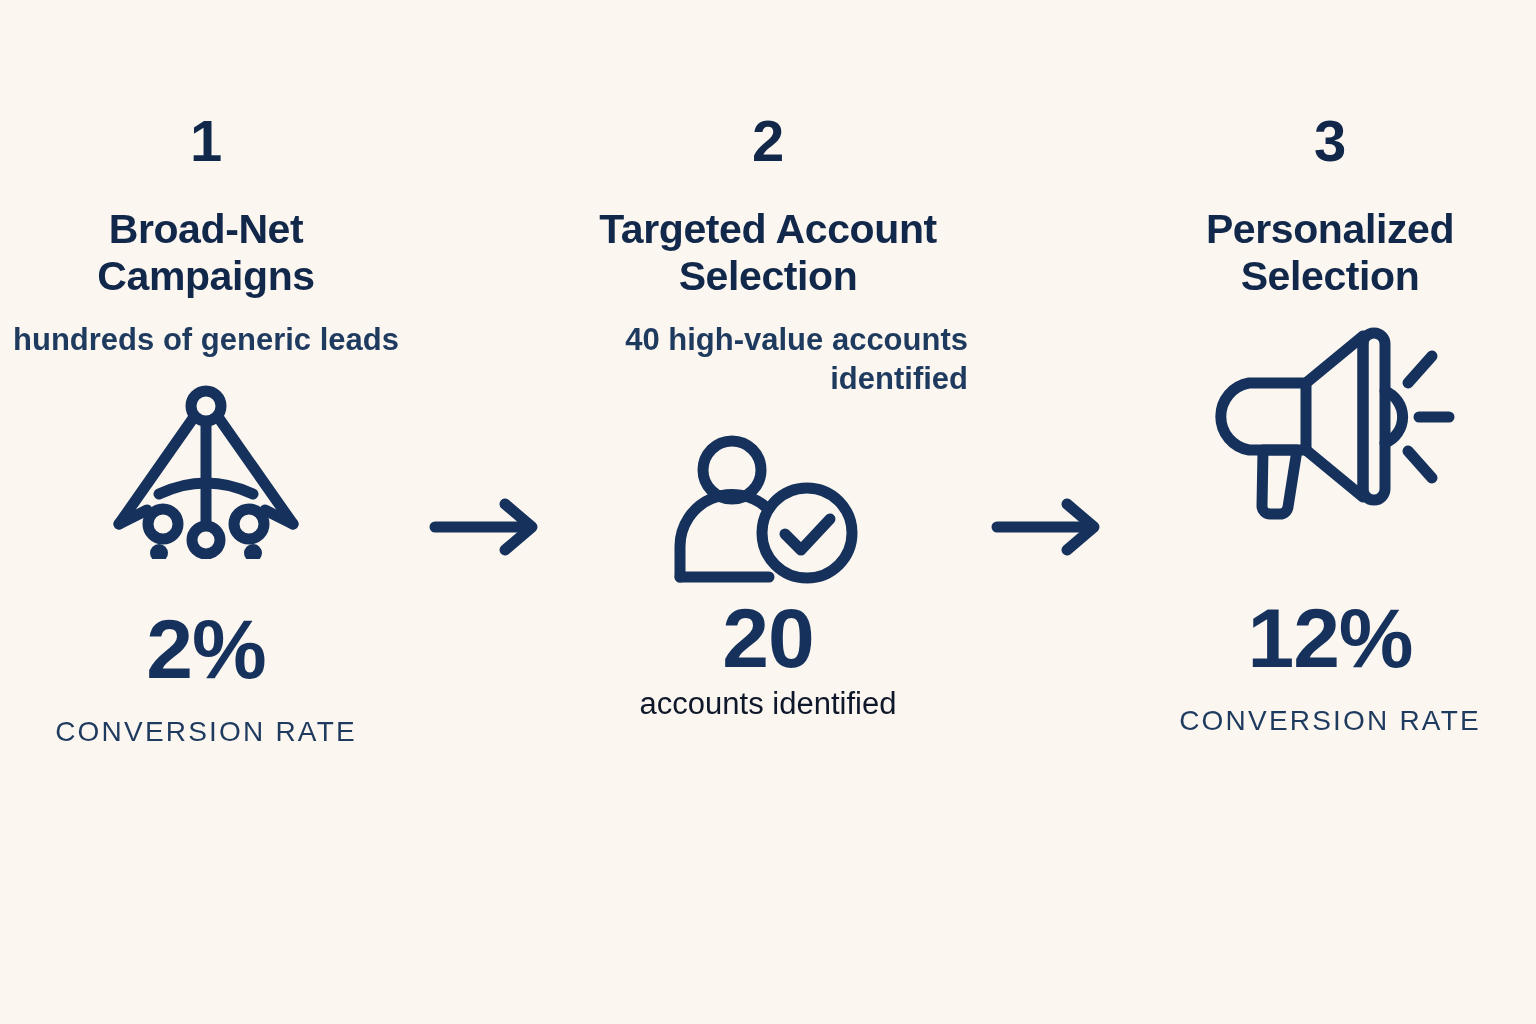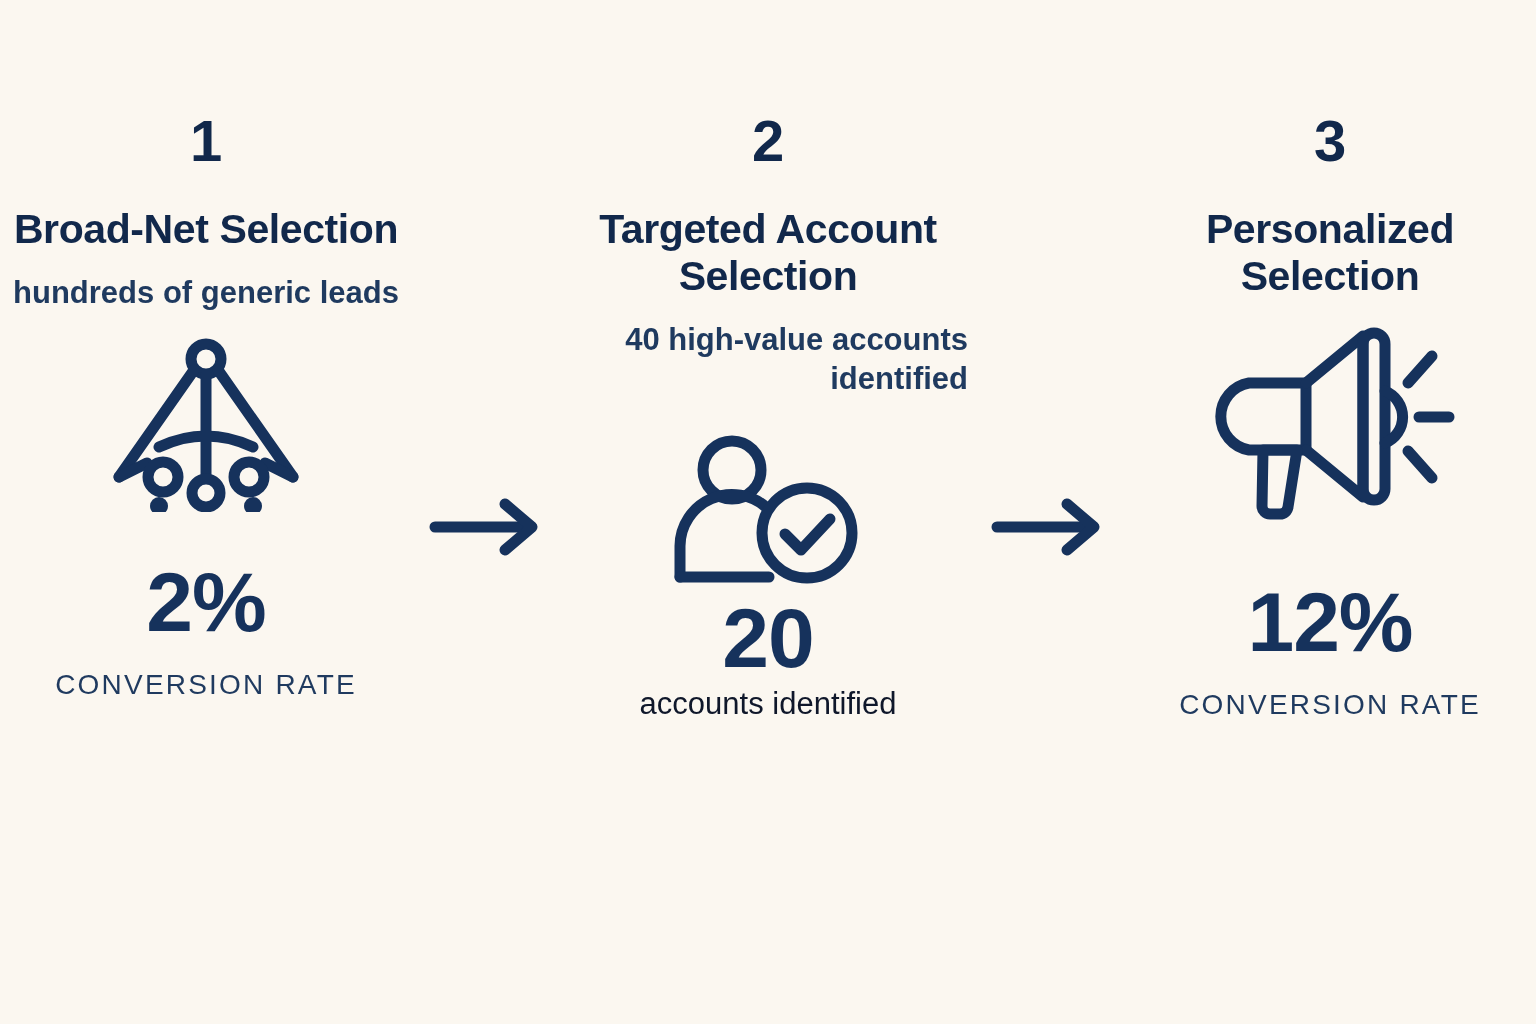--- a/index.html
+++ b/index.html
@@ -71,21 +71,21 @@
   .c2 .icon-wrap { margin-top: 28px; height: 170px; }
   .c3 .icon-wrap { margin-top: -12px; height: 240px; }
 
   .stat-block {
     display: flex;
     flex-direction: column;
     align-items: center;
   }
   .c1 .stat-block { margin-top: 46px; }
   .c2 .stat-block { }
-  .c3 .stat-block { margin-top: 32px; }
+  .c3 .stat-block { margin-top: 48px; }
 
   .stat-value {
     font-size: 84px;
     font-weight: bold;
     color: #16325C;
     line-height: 1;
     letter-spacing: -1px;
   }
 
   .stat-label {
@@ -115,21 +115,21 @@
     width: 150px;
   }
 </style>
 </head>
 <body>
 
 <div id="stage">
 
   <div class="col c1">
     <div class="step-number">1</div>
-    <div class="step-title">Broad-Net Selection</div>
+    <div class="step-title">Broad-Net Campaigns</div>
     <div class="step-sub">hundreds of generic leads</div>
 
     <div class="icon-wrap">
       <svg width="210" height="175" viewBox="0 0 210 175">
         <g fill="none" stroke="#16325C" stroke-width="11" stroke-linecap="round" stroke-linejoin="round">
           <circle cx="105" cy="22" r="15"></circle>
           <path d="M93 33 L18 140"></path>
           <path d="M117 33 L192 140"></path>
           <path d="M58 110 Q105 88 152 110"></path>
           <path d="M105 38 L105 137"></path>

